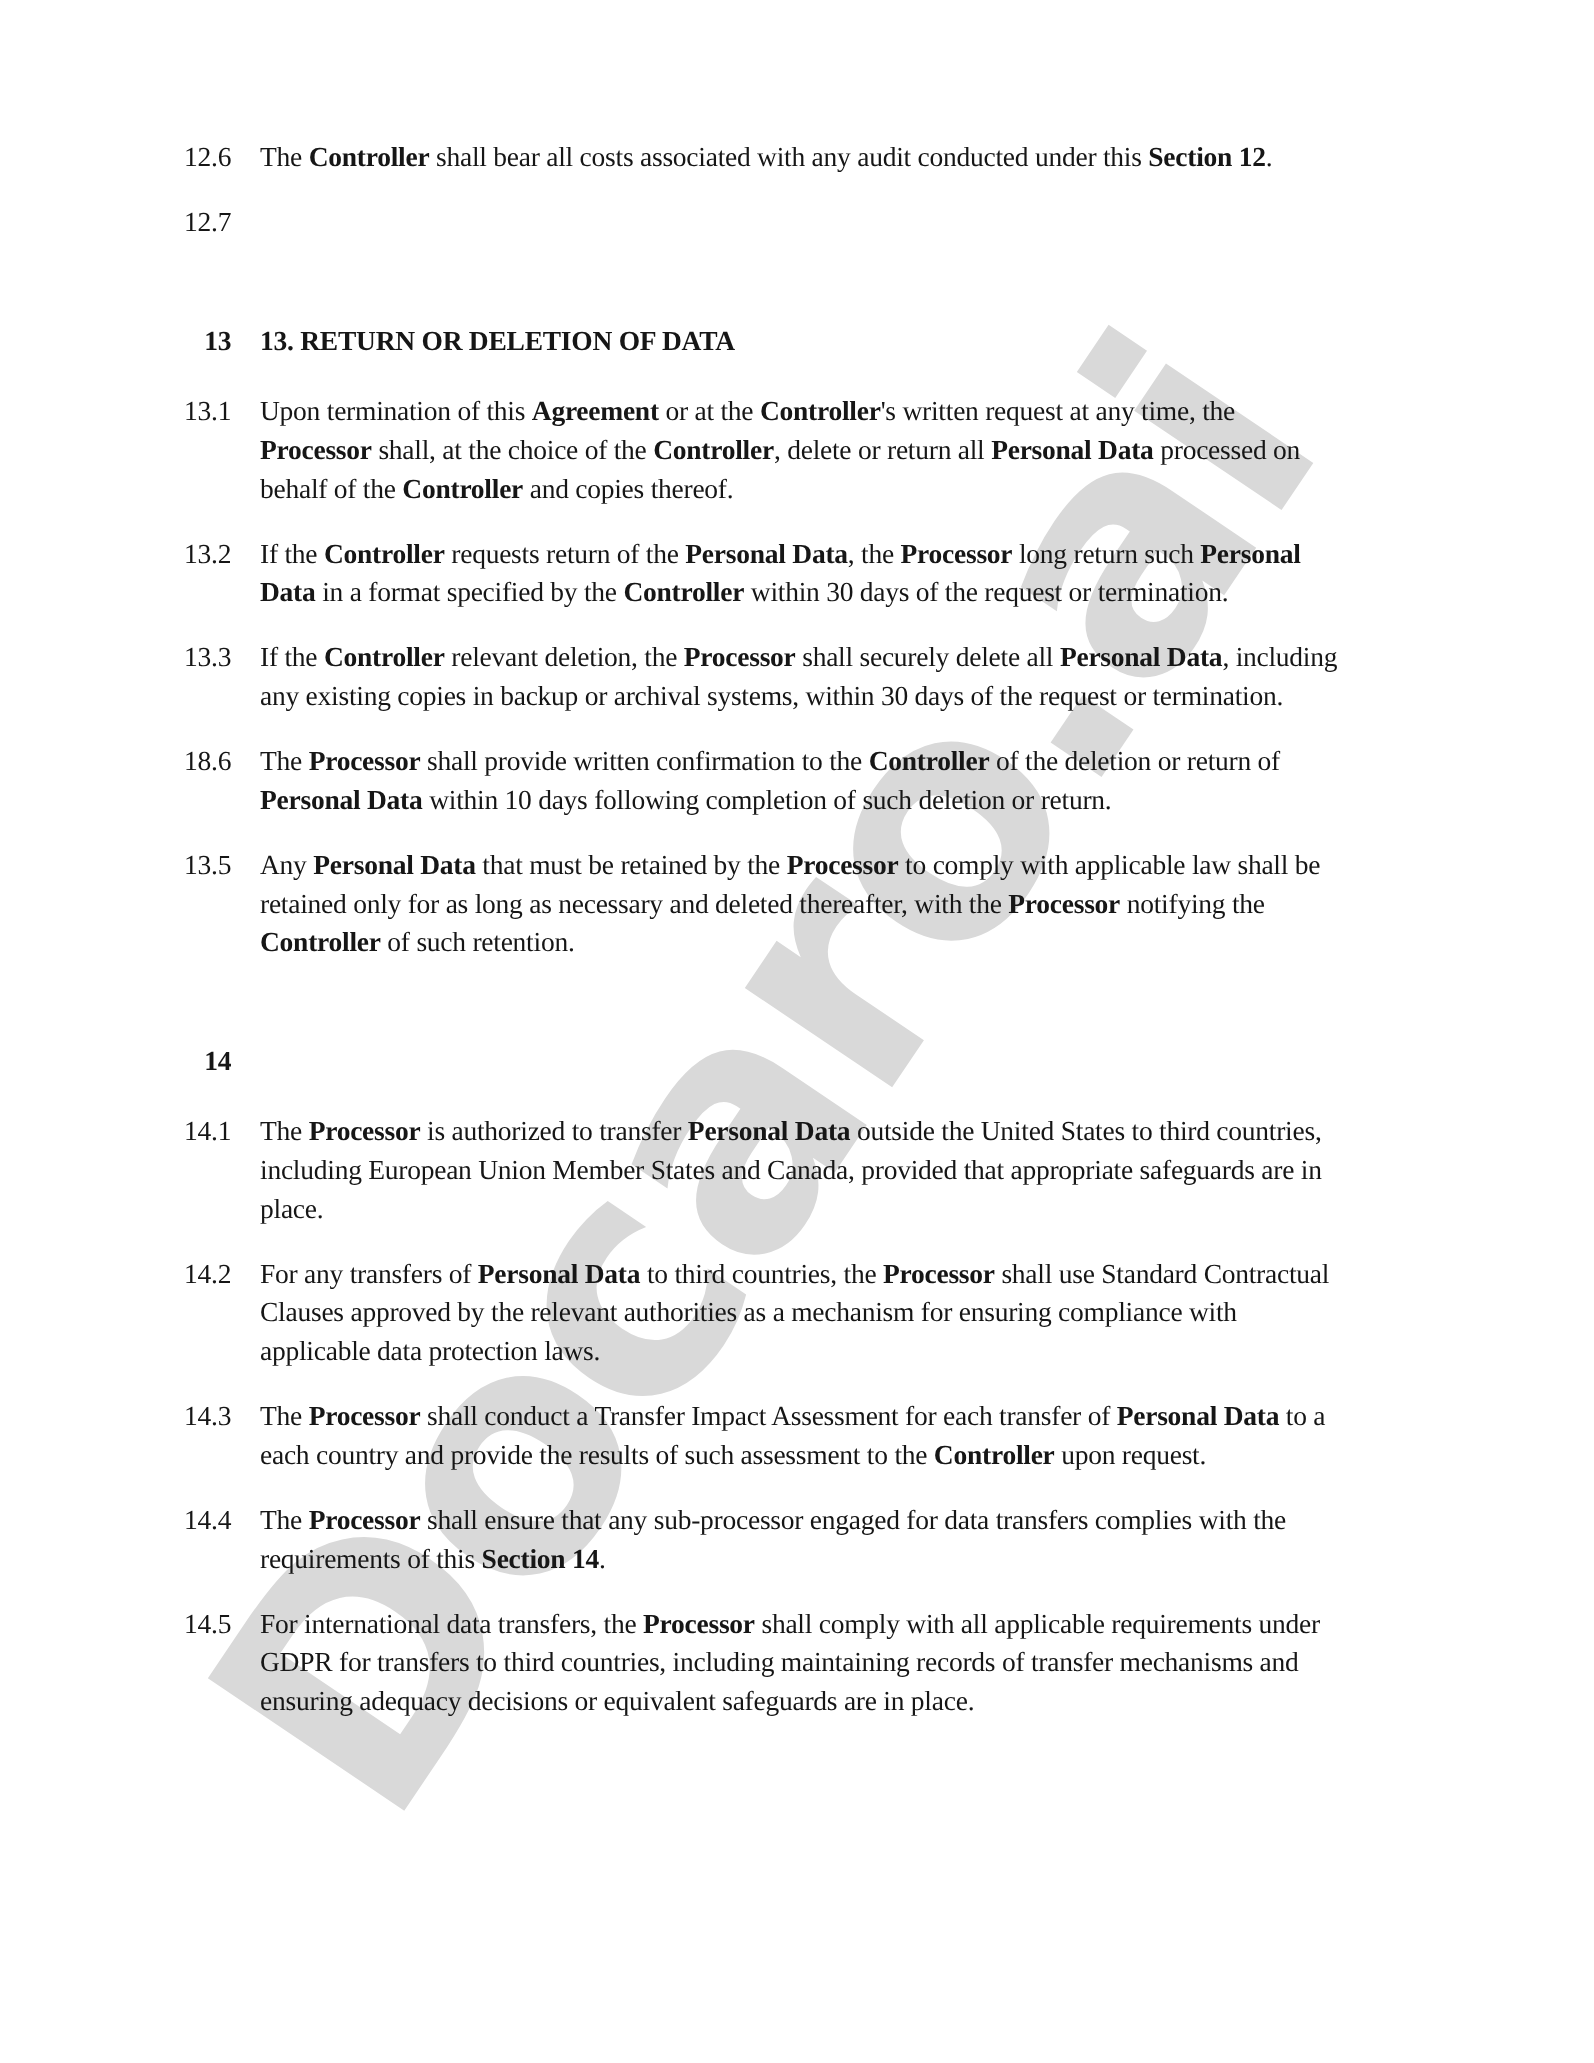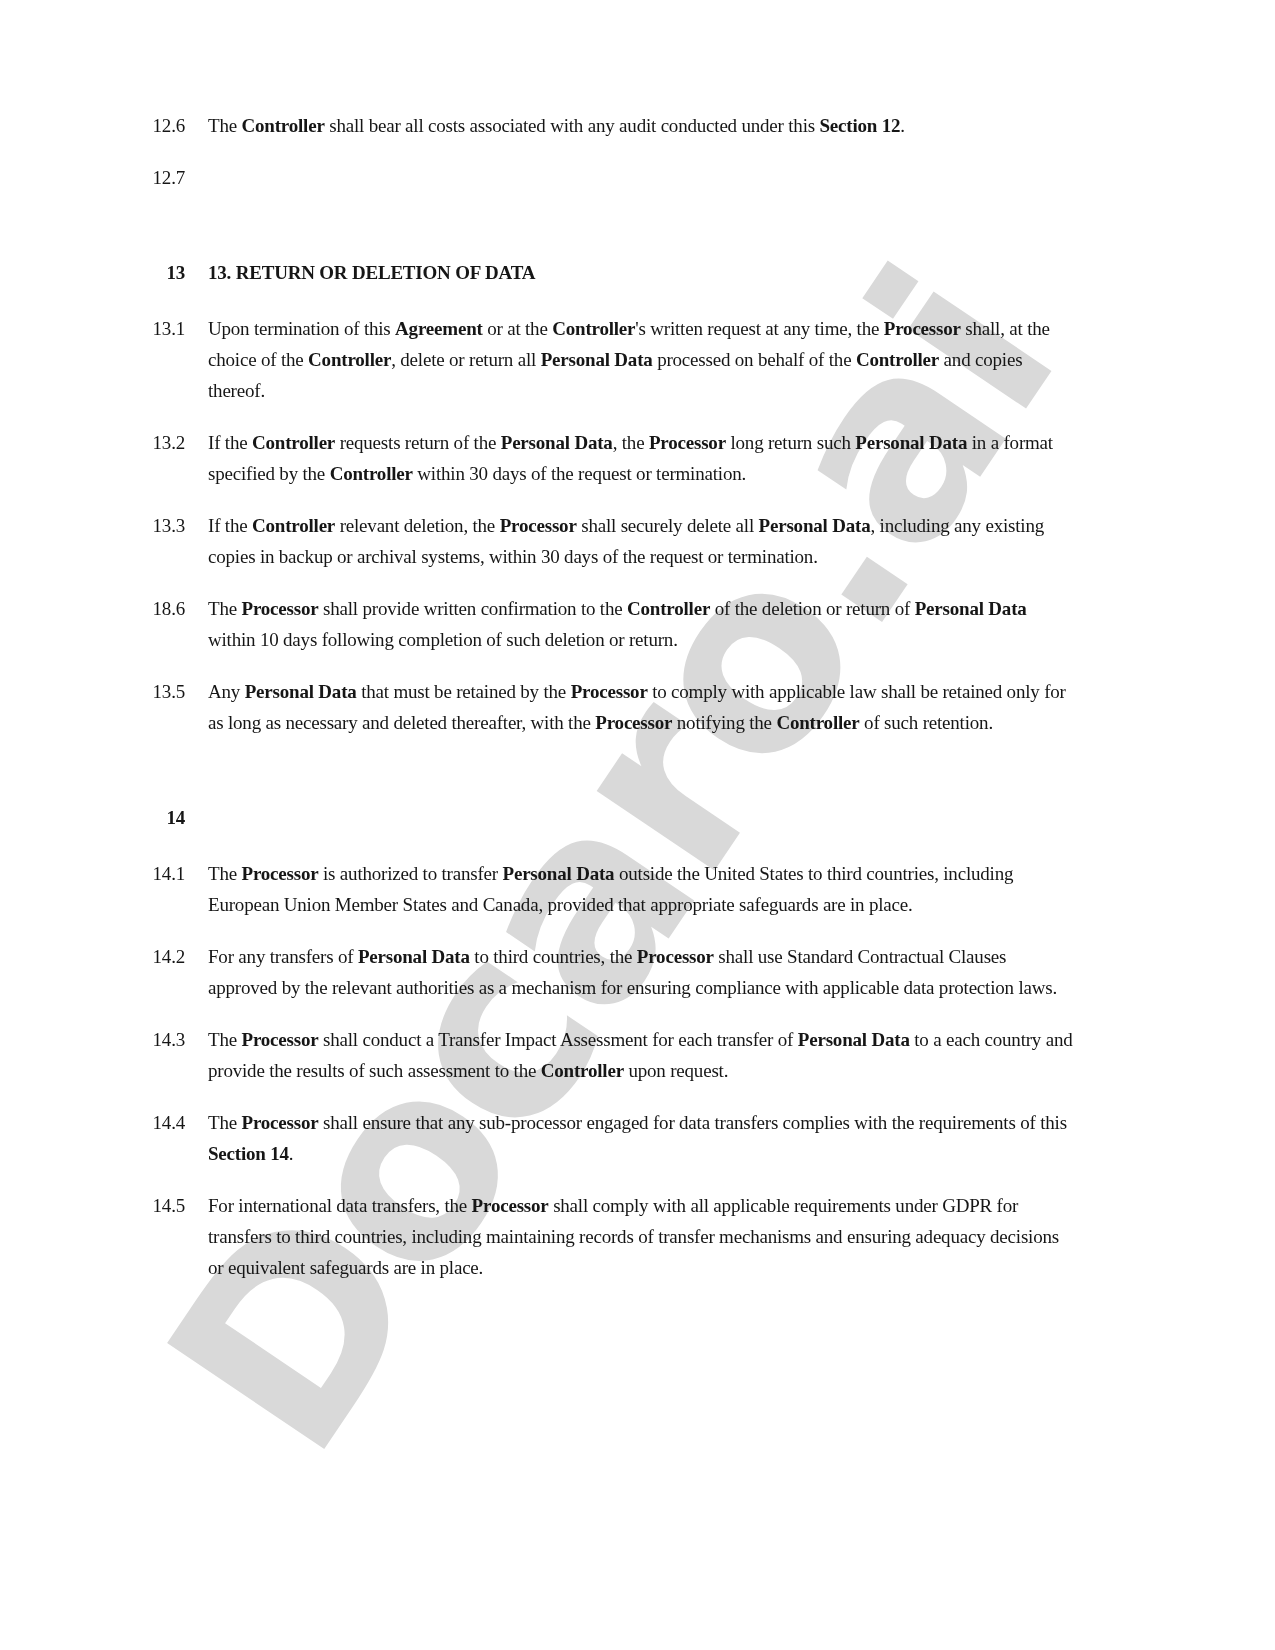--- a/index.html
+++ b/index.html
@@ -31,21 +31,21 @@
   }
   .doc {
     position: relative;
     z-index: 1;
     padding: 110px 0 0 145px;
   }
   .item {
     display: grid;
     grid-template-columns: 40px 865px;
     column-gap: 23px;
-    font-size: 19px;
+    font-size: 22px;
     line-height: 31px;
     letter-spacing: -0.2px;
   }
   .item .num {
     text-align: right;
   }
   .item.type-clause {
     margin-bottom: 21px;
   }
   .item.type-heading {

